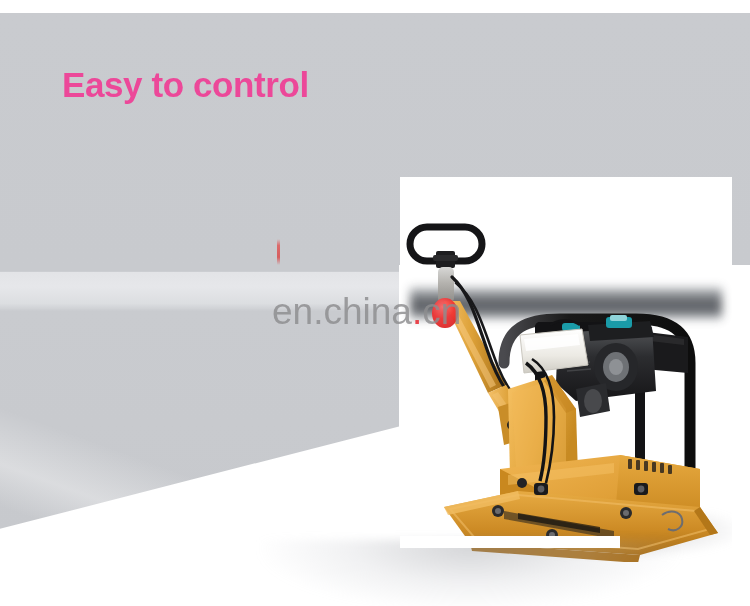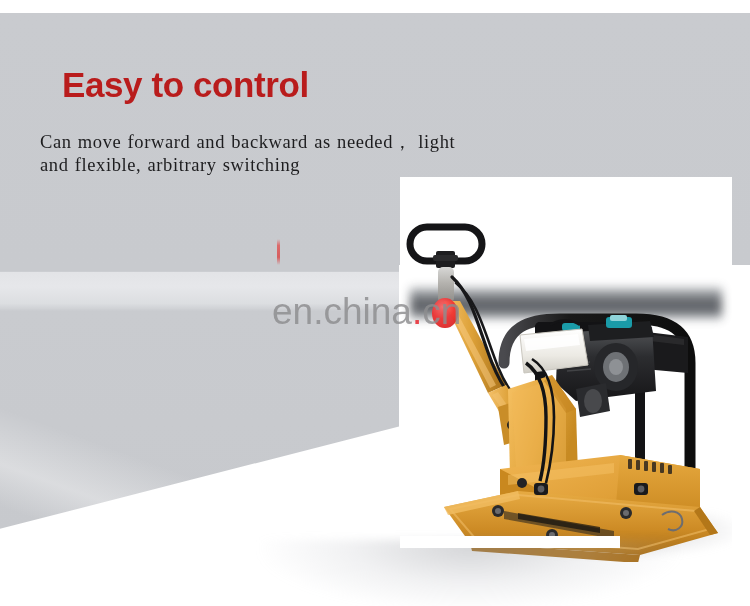--- a/index.html
+++ b/index.html
@@ -31,21 +31,21 @@
   }
   .grey-diag-shade{
     position:absolute;left:0;top:400px;width:410px;height:135px;
     background:linear-gradient(200deg,rgba(255,255,255,0) 55%,rgba(255,255,255,.35) 75%,rgba(255,255,255,0) 90%);
     pointer-events:none;
   }
 
   
   .heading{
     position:absolute;left:62px;top:66px;
-    font-size:35px;font-weight:bold;color:#b91c1c;letter-spacing:-0.4px;
+    font-size:35px;font-weight:bold;color:#ec4899;letter-spacing:-0.4px;
     font-family:"Liberation Sans",sans-serif;line-height:1.1;white-space:nowrap;
   }
   .subcopy{
     position:absolute;left:40px;top:131px;width:420px;
     font-family:"Liberation Serif",serif;
     font-size:18.5px;color:#1d1d1f;line-height:1.22;letter-spacing:.6px;
     word-spacing:1px;
   }
 
   
@@ -101,21 +101,20 @@
 
 <div class="stage">
 
   <div class="grey-panel"></div>
   <div class="grey-edge-hi"></div>
   <div class="grey-edge-mask"></div>
   <div class="grey-diag-shade"></div>
   <div class="topband"></div>
 
   <div class="heading">Easy to control</div>
-  <div class="subcopy">Can move forward and backward as needed，  light and flexible, arbitrary switching</div>
 
   <div class="photo">
     <div class="photo-bg-band"></div>
     <div class="photo-floor-shadow"></div>
 
     <svg width="332" height="385" viewBox="0 0 332 385">
       <defs>
         <linearGradient id="bodyG" x1="0" y1="0" x2="0" y2="1">
           <stop offset="0%" stop-color="#f0b košt"></stop>
         </linearGradient>

